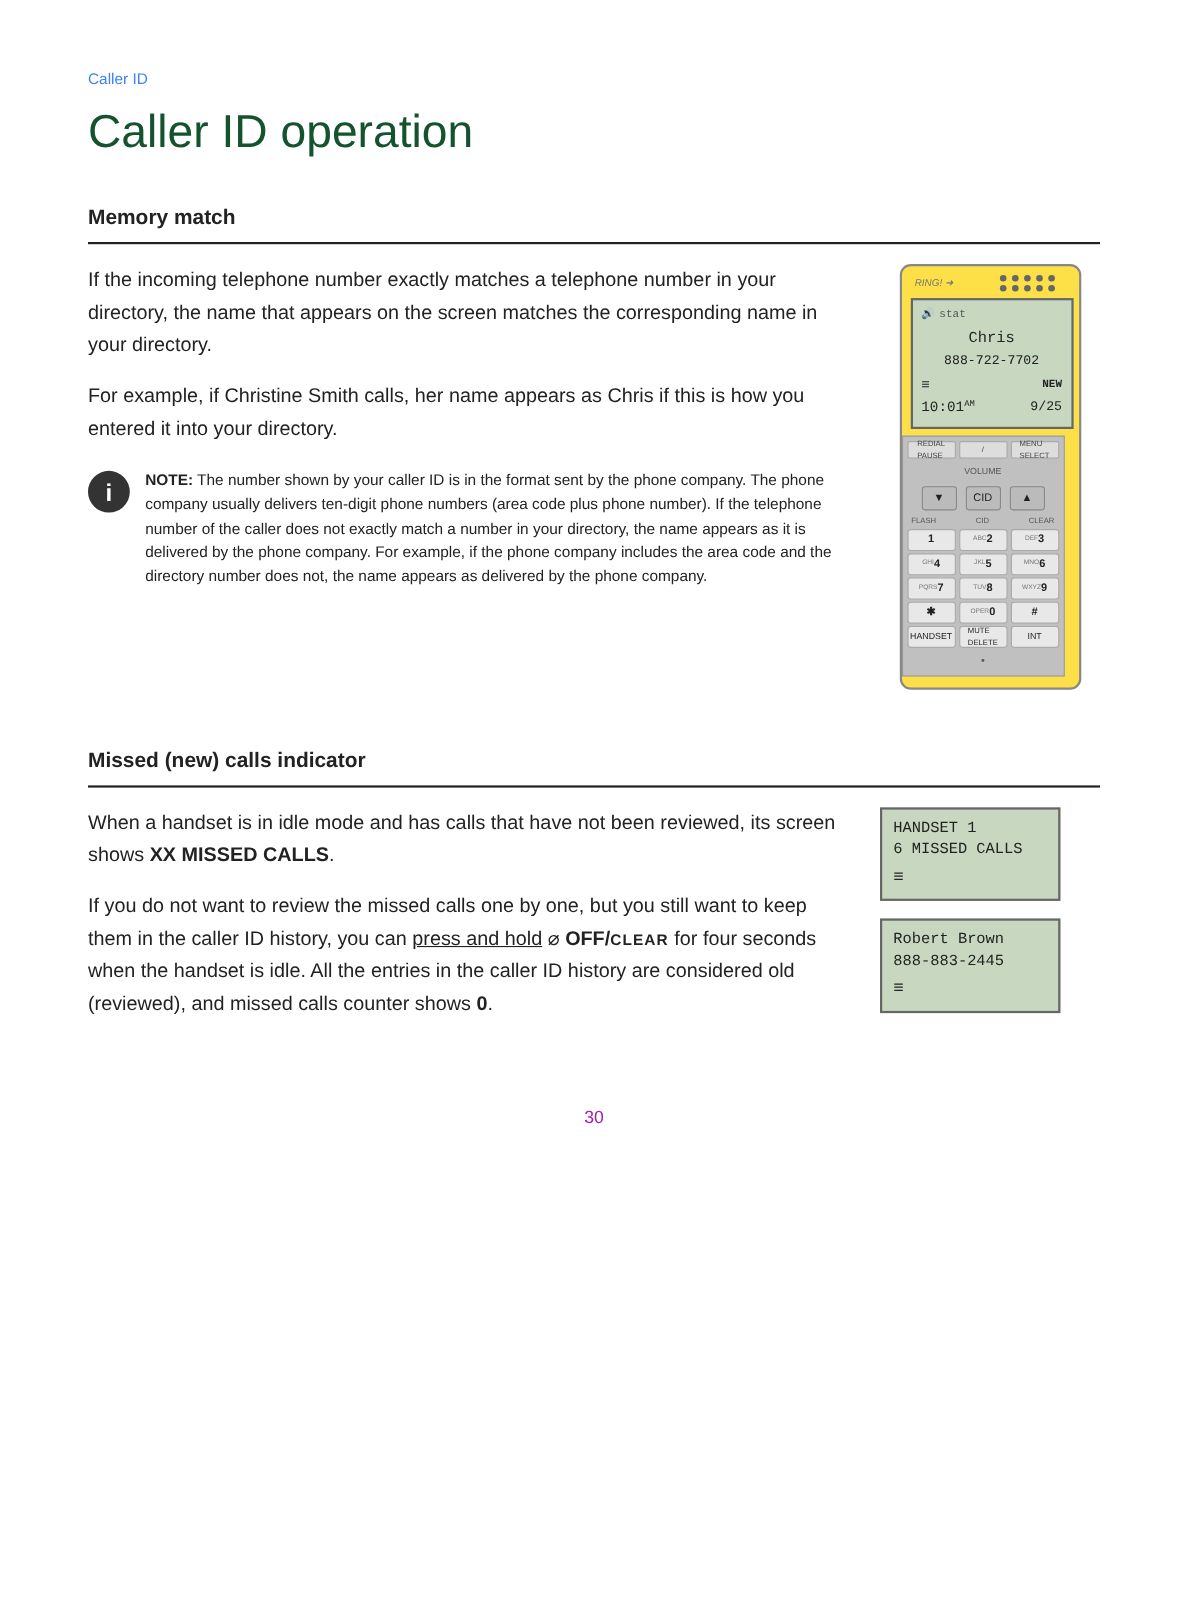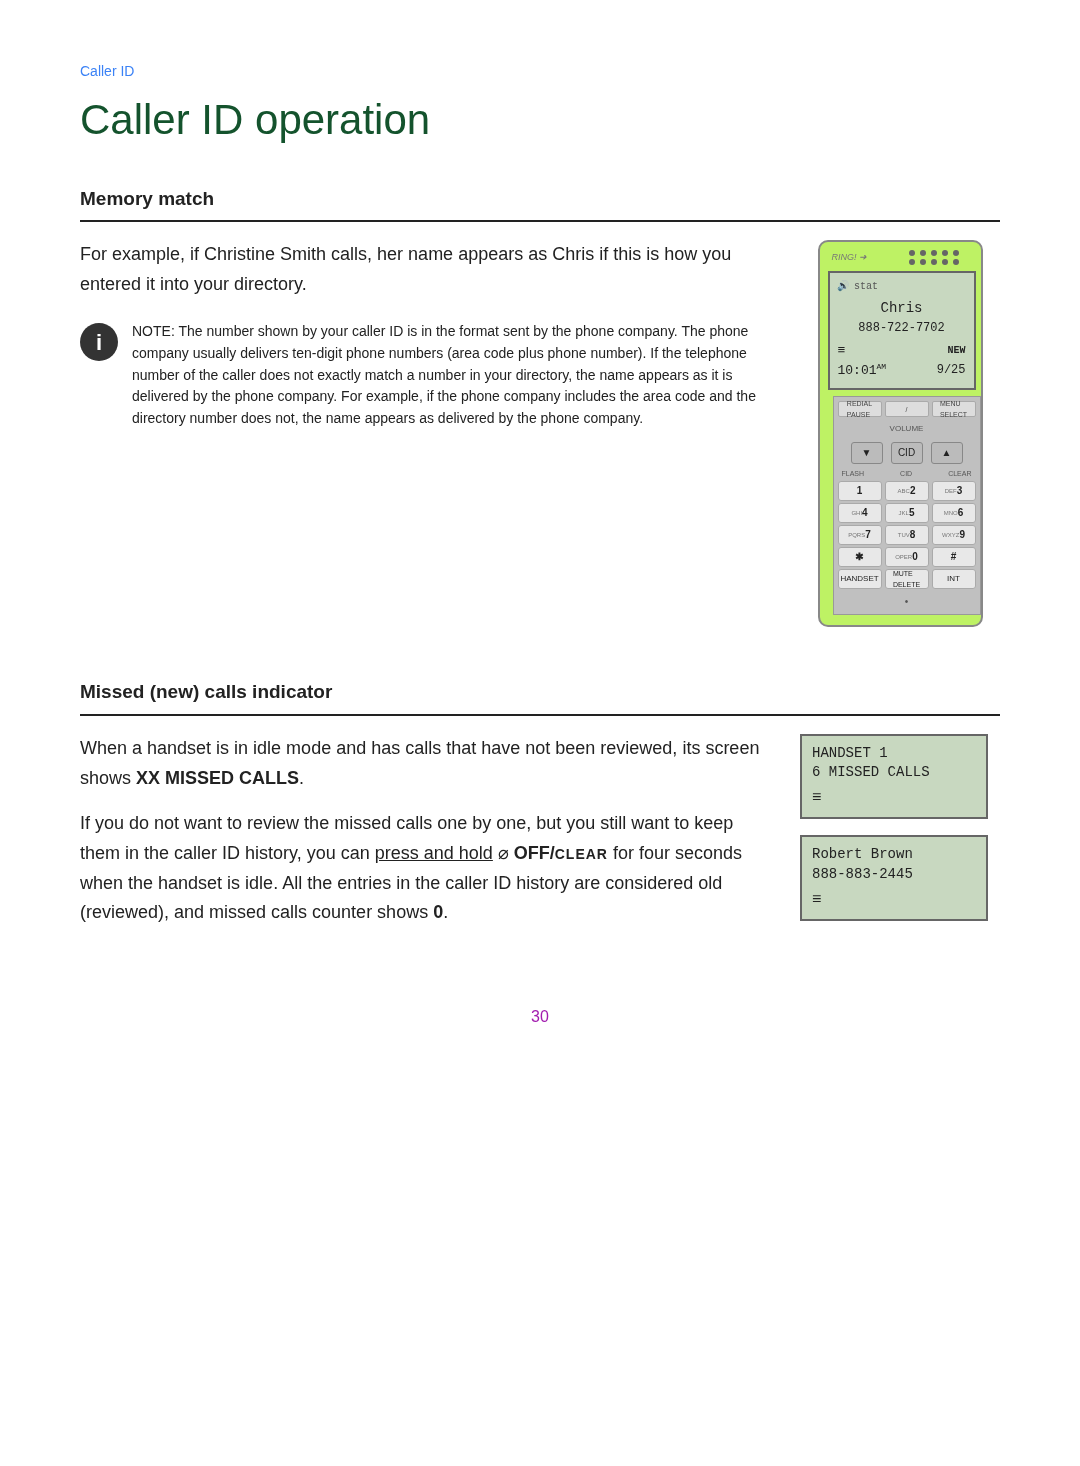--- a/index.html
+++ b/index.html
@@ -76,35 +76,35 @@
       margin-top: 2px;
     }
 
     .note-text {
       font-size: 14px;
       line-height: 1.55;
       color: #222;
     }
 
     .note-text strong {
-      font-weight: normal;
+      font-weight: bold;
       text-align: center;
     }
 
     
     .phone-device {
       width: 165px;
-      background: #bef264;
+      background: #fde047;
       border: 2px solid #888;
       border-radius: 10px;
       padding: 0 0 10px 0;
       position: relative;
       display: flex;
       flex-direction: column;
-      align-items: flex-end;
+      align-items: flex-start;
     }
 
     .phone-top-area {
       width: 100%;
       display: flex;
       flex-direction: column;
       align-items: center;
       padding: 8px 8px 0 8px;
     }
 
@@ -241,21 +241,21 @@
     
     .small-screens-col {
       width: 200px;
       flex-shrink: 0;
       display: flex;
       flex-direction: column;
       gap: 16px;
     }
 
     .small-screen-box {
-      width: 188px;
+      width: 164px;
       background: #c8d8c0;
       border: 2px solid #666;
       padding: 8px 10px;
       font-family: 'Courier New', monospace;
       font-size: 14px;
       line-height: 1.4;
     }
 
     .small-screen-line {
       display: block;
@@ -280,20 +280,21 @@
 
 <div class="breadcrumb">Caller ID</div>
 
 <h1 class="page-title">Caller ID operation</h1>
 
 <div>
   <div class="section-header">Memory match</div>
 
   <div class="content-row">
     <div class="text-col">
+      <p class="body-para">If the incoming telephone number exactly matches a telephone number in your directory, the name that appears on the screen matches the corresponding name in your directory.</p>
       <p class="body-para">For example, if Christine Smith calls, her name appears as Chris if this is how you entered it into your directory.</p>
 
       <div class="note-box">
         <div class="info-icon">i</div>
         <p class="note-text">
           <strong>NOTE:</strong><span> The number shown by your caller ID is in the format sent by the phone company. The phone company usually delivers ten-digit phone numbers (area code plus phone number). If the telephone number of the caller does not exactly match a number in your directory, the name appears as it is delivered by the phone company. For example, if the phone company includes the area code and the directory number does not, the name appears as delivered by the phone company.</span>
         </p>
       </div>
     </div>
 

